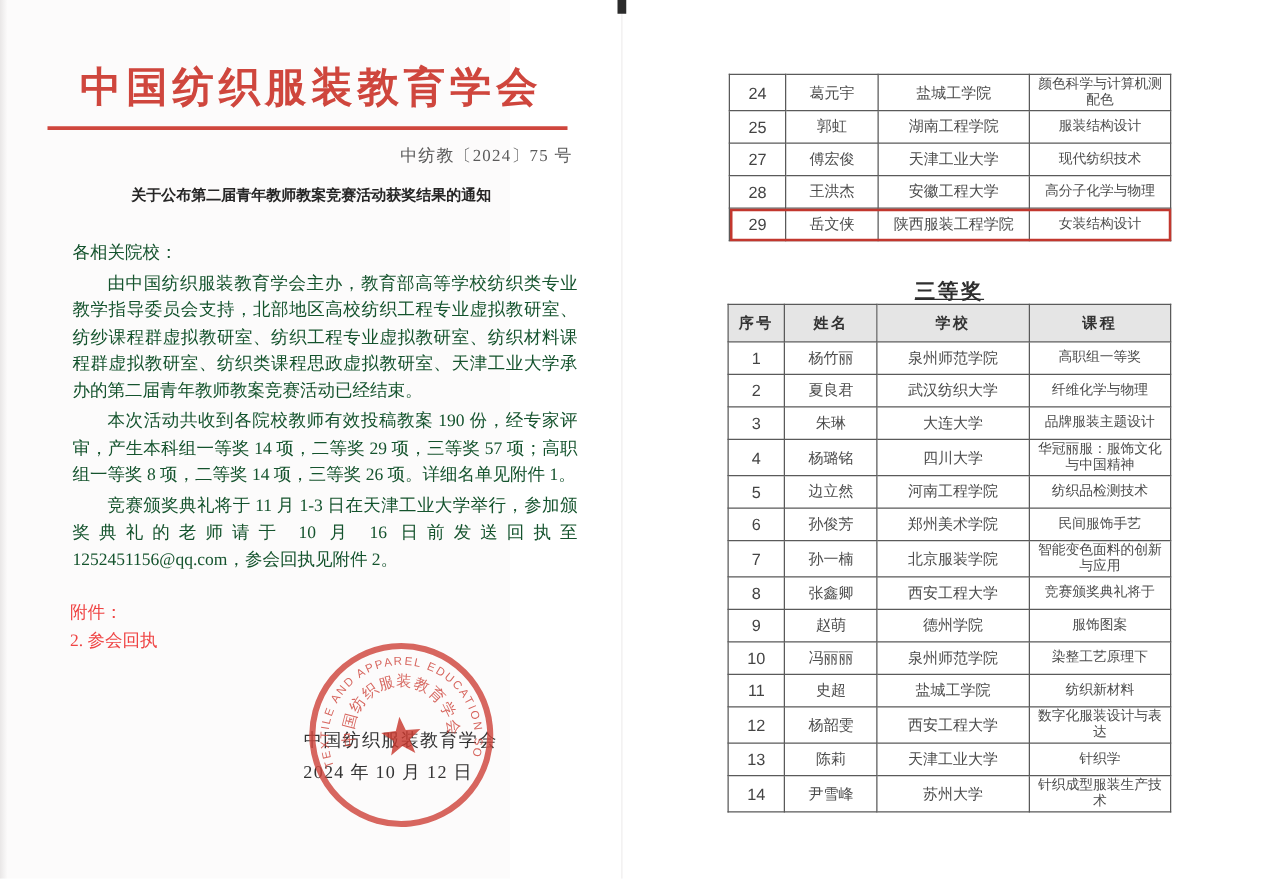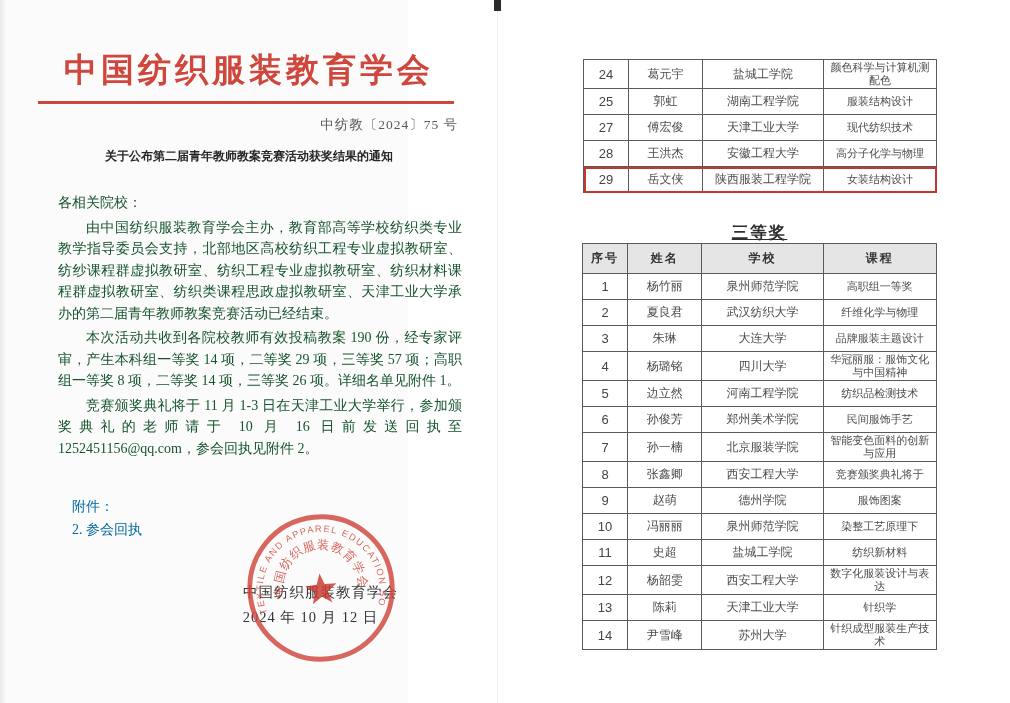--- a/index.html
+++ b/index.html
@@ -18,22 +18,22 @@
             font-size:33px;font-weight:bold;letter-spacing:4px;color:#cf463d;}
   .red-rule{position:absolute;top:101px;left:38px;width:416px;height:3px;background:#cf463d;}
   .doc-number{position:absolute;top:116px;left:248px;width:210px;text-align:right;
               font-size:13.5px;color:#5a5a5a;letter-spacing:1px;}
   .doc-title{position:absolute;top:148px;left:0;width:498px;text-align:center;
              font-size:12px;font-weight:bold;color:#262626;}
   .doc-body{position:absolute;top:192px;left:58px;width:404px;
             font-size:14px;line-height:21.5px;color:#14532d;text-align:justify;}
   .doc-body p{margin:0;}
   .doc-body p.indent{text-indent:2em;margin-top:3px;}
-  .attachments{position:absolute;top:479px;left:72px;width:380px;
-               font-size:14px;line-height:23px;color:#0369a1;margin-top:16px;}
+  .attachments{position:absolute;top:479px;left:56px;width:380px;
+               font-size:14px;line-height:23px;color:#ef4444;}
   .sig-org{position:absolute;top:583px;left:228px;width:185px;text-align:center;
            font-size:14.5px;color:#333;letter-spacing:1px;}
   .sig-date{position:absolute;top:608px;left:218px;width:185px;text-align:center;
             font-size:14.5px;color:#333;letter-spacing:1px;}
   .seal{position:absolute;left:242px;top:510px;width:158px;height:156px;
         opacity:.82;transform:rotate(-6deg);}
 
   
   .award-table{position:absolute;border-collapse:collapse;table-layout:fixed;
                font-size:12px;color:#4c4c4c;}

